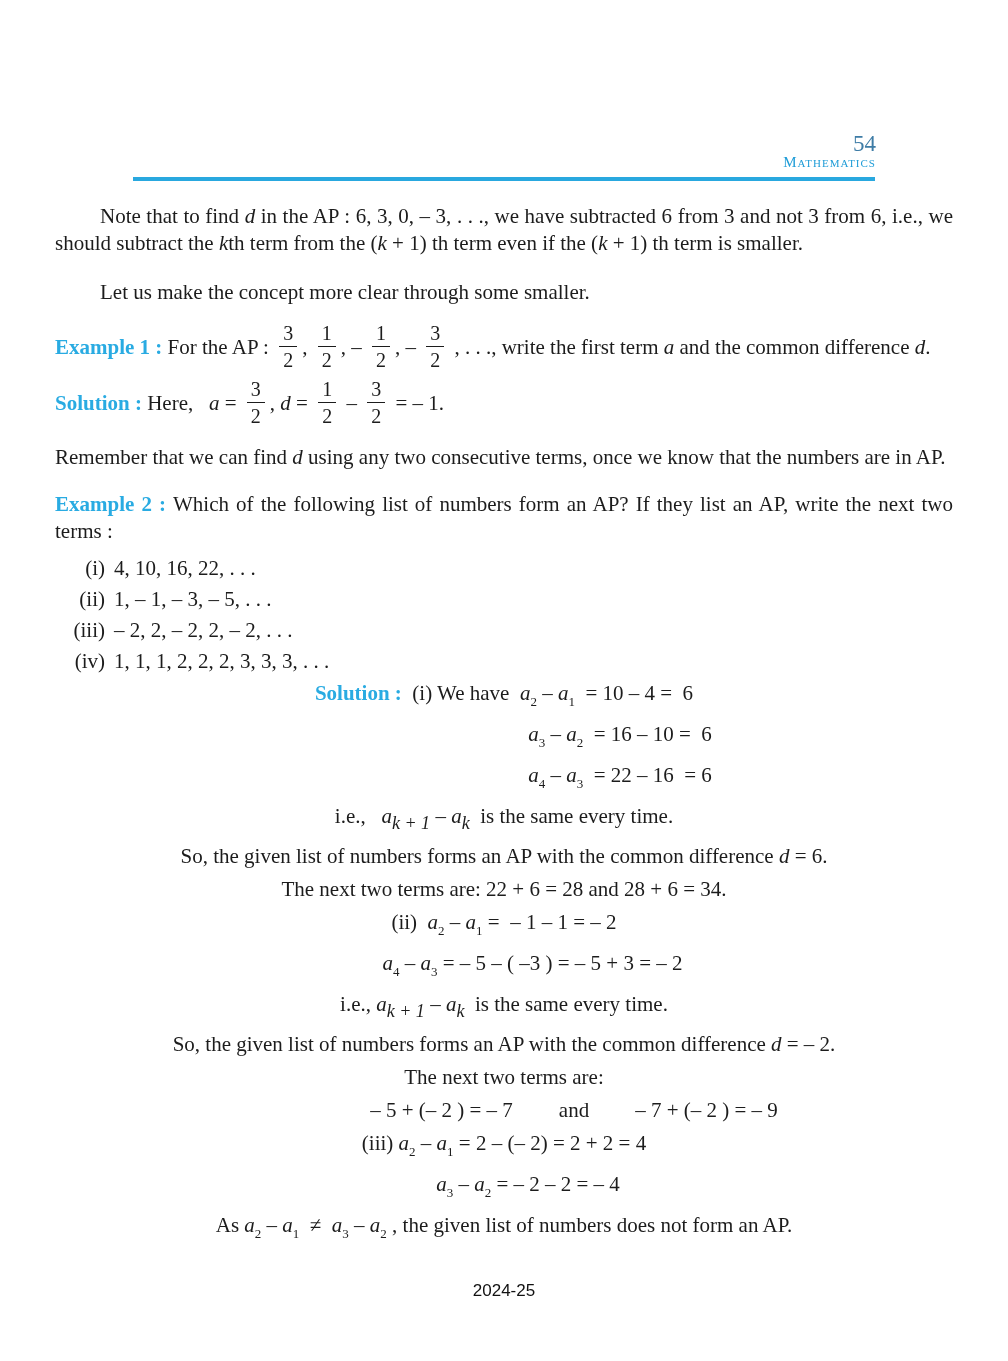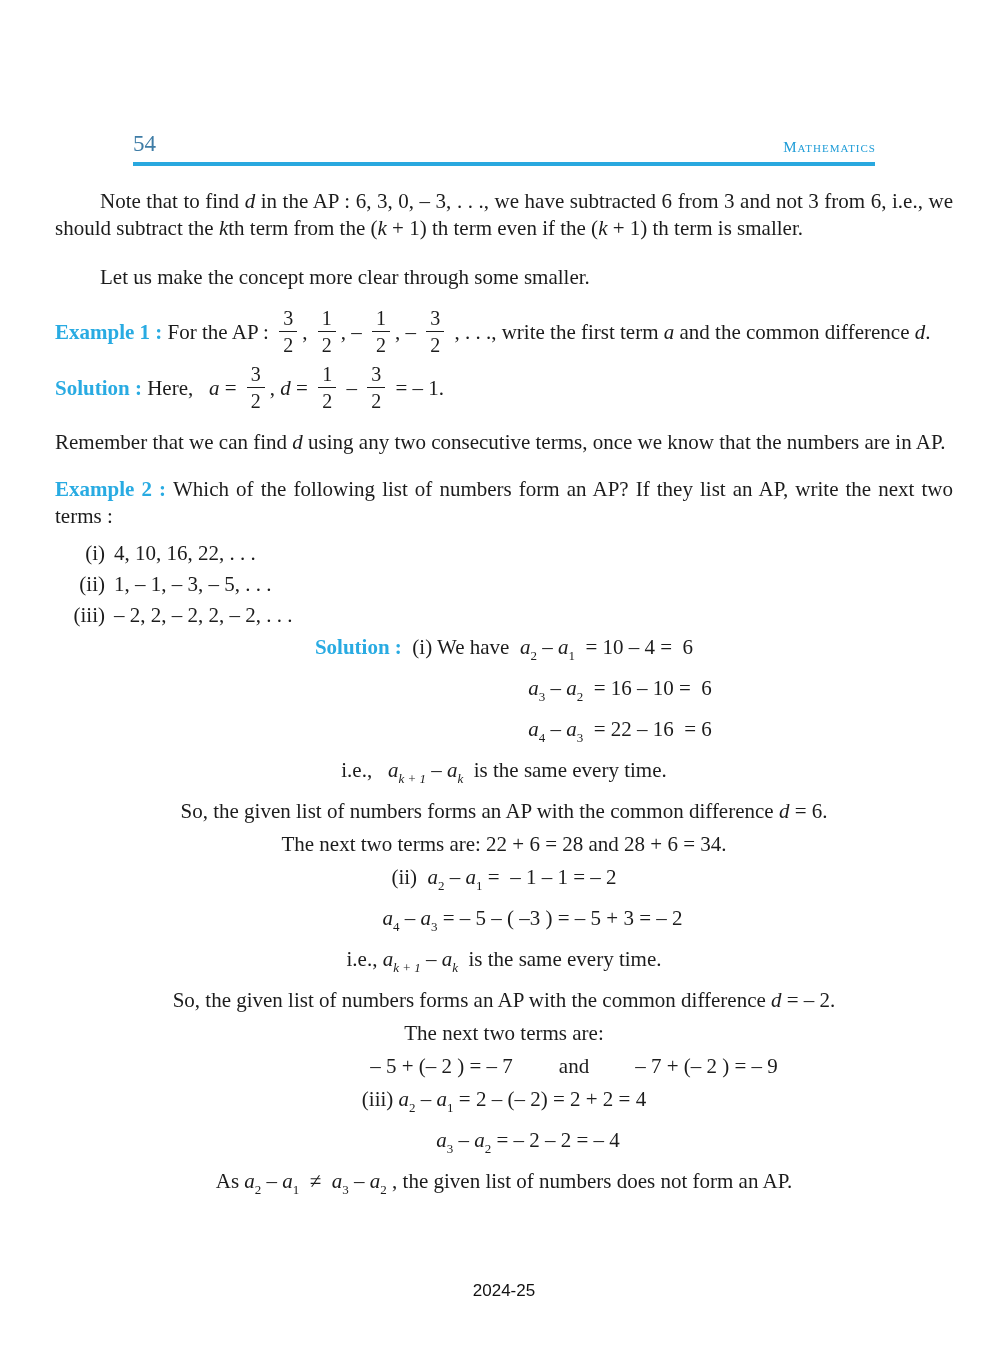--- a/index.html
+++ b/index.html
@@ -7,40 +7,41 @@
     position:relative;
     width:1008px;height:1361px;
     background:#ffffff;
     font-family:"Liberation Serif", serif;
     font-size:21px;color:#1c1c1c;
     overflow:hidden;
   }
   .header{
     display:flex;justify-content:space-between;align-items:flex-end;
     padding:132px 132px 0 133px;
+    flex-direction:column;
   }
   .pagenum{font-size:23px;color:#3E7CA6;line-height:1;}
   .subject{
     font-variant:small-caps;letter-spacing:1px;
     font-size:15px;color:#1E9CD7;line-height:1;
   }
   .rule{height:4px;background:#29A8DF;margin:7px 133px 0 133px;}
   .content{padding:0 55px;}
   .para{margin:0;text-align:justify;line-height:27px;}
   .indent{text-indent:45px;}
   .mt-22{margin-top:22px;}
   .mt-20{margin-top:20px;}
   .mt-18{margin-top:18px;}
   .mt-14{margin-top:14px;}
   .mt-8{margin-top:8px;}
   .mt-6{margin-top:6px;}
   .s-label{color:#29ABE2;font-weight:bold;}
   .s-i{font-style:italic;}
   .s-sub{font-size:13px;vertical-align:-6px;}
-  .s-subi{font-size:13px;vertical-align:-6px;font-style:italic;}
+  .s-subi{font-size:18px;vertical-align:-6px;font-style:italic;}
   .s-gap{margin:0 46px;}
   .frac{
     display:inline-block;text-align:center;vertical-align:middle;
     margin:0 5px;line-height:1.12;font-size:20px;position:relative;top:-2px;
   }
   .frac .num{display:block;border-bottom:1.5px solid #1c1c1c;padding:0 4px 2px;}
   .frac .den{display:block;padding-top:2px;}
   .list{
     display:grid;grid-template-columns:1fr;
     row-gap:0;line-height:31px;margin-top:8px;padding-left:4px;
@@ -84,20 +85,23 @@
     <div class="list">
       <div class="list-item">
         <span class="marker">(i)</span><span>4, 10, 16, 22, . . .</span>
       </div>
       <div class="list-item">
         <span class="marker">(ii)</span><span>1, – 1, – 3, – 5, . . .</span>
       </div>
       <div class="list-item">
         <span class="marker">(iii)</span><span>– 2, 2, – 2, 2, – 2, . . .</span>
       </div>
+      <div class="list-item">
+        <span class="marker">(iv)</span><span>1, 1, 1, 2, 2, 2, 3, 3, 3, . . .</span>
+      </div>
     </div>
 
     <p class="sol-line mt-8"><span class="s-label">Solution : </span><span>&nbsp;(i) We have&nbsp;&nbsp;</span><span class="s-i">a</span><span class="s-sub">2</span><span> – </span><span class="s-i">a</span><span class="s-sub">1</span><span>&nbsp; = 10 – 4 = &nbsp;6</span></p>
     <p class="sol-line ind-i"><span class="s-i">a</span><span class="s-sub">3</span><span> – </span><span class="s-i">a</span><span class="s-sub">2</span><span>&nbsp; = 16 – 10 = &nbsp;6</span></p>
     <p class="sol-line ind-i"><span class="s-i">a</span><span class="s-sub">4</span><span> – </span><span class="s-i">a</span><span class="s-sub">3</span><span>&nbsp; = 22 – 16 &nbsp;= 6</span></p>
     <p class="sol-line"><span>i.e., &nbsp; </span><span class="s-i">a</span><span class="s-subi">k + 1</span><span> – </span><span class="s-i">a</span><span class="s-subi">k</span><span>&nbsp; is the same every time.</span></p>
     <p class="sol-line"><span>So, the given list of numbers forms an AP with the common difference </span><span class="s-i">d</span><span> = 6.</span></p>
     <p class="sol-line"><span>The next two terms are: 22 + 6 = 28 and 28 + 6 = 34.</span></p>
 
     <p class="sol-line"><span>(ii) &nbsp;</span><span class="s-i">a</span><span class="s-sub">2</span><span> – </span><span class="s-i">a</span><span class="s-sub">1</span><span> = &nbsp;– 1 – 1 = – 2</span></p>

